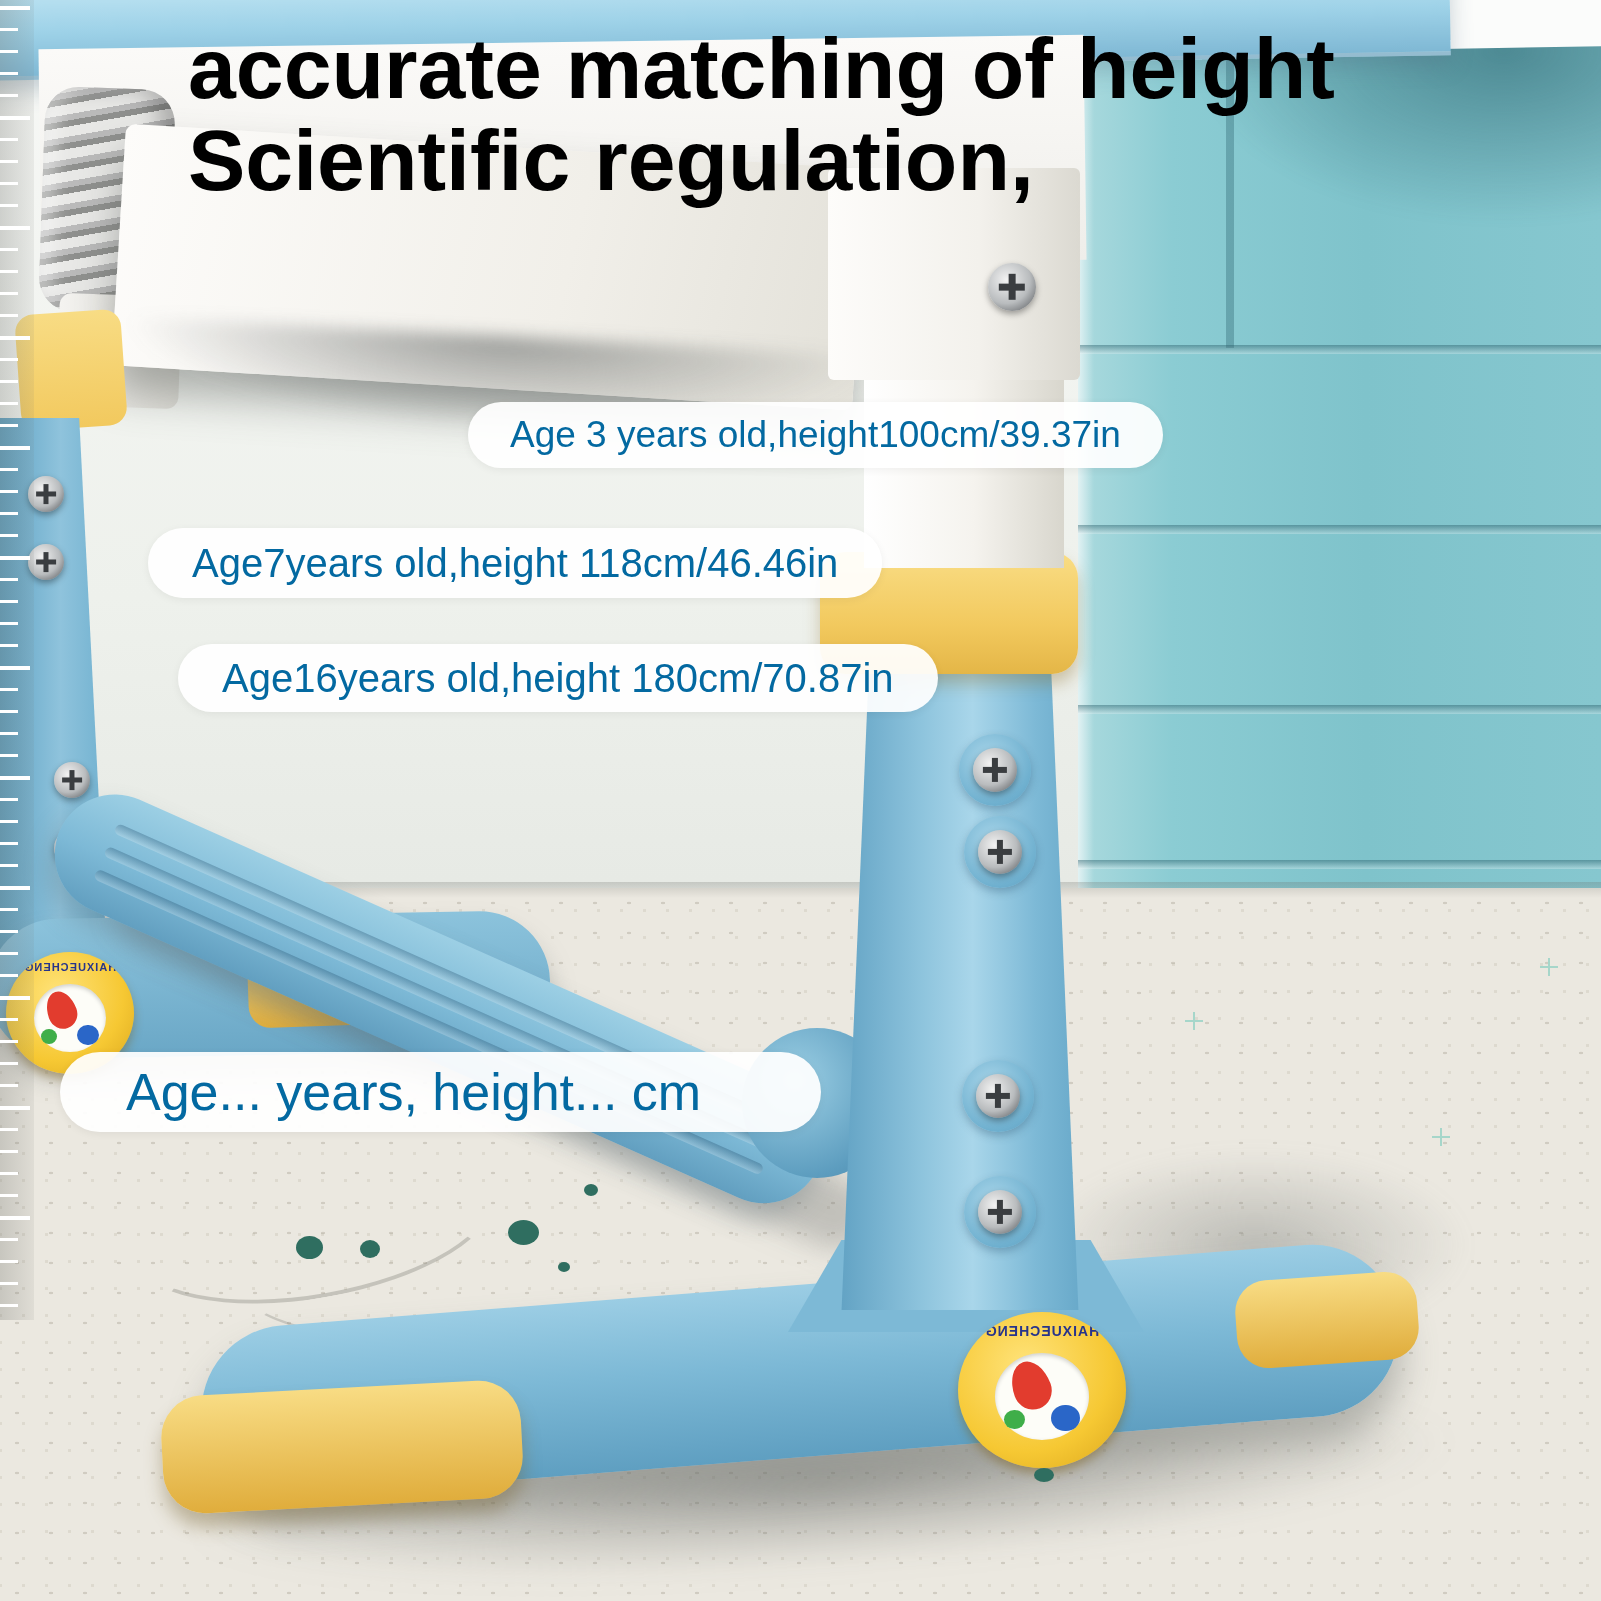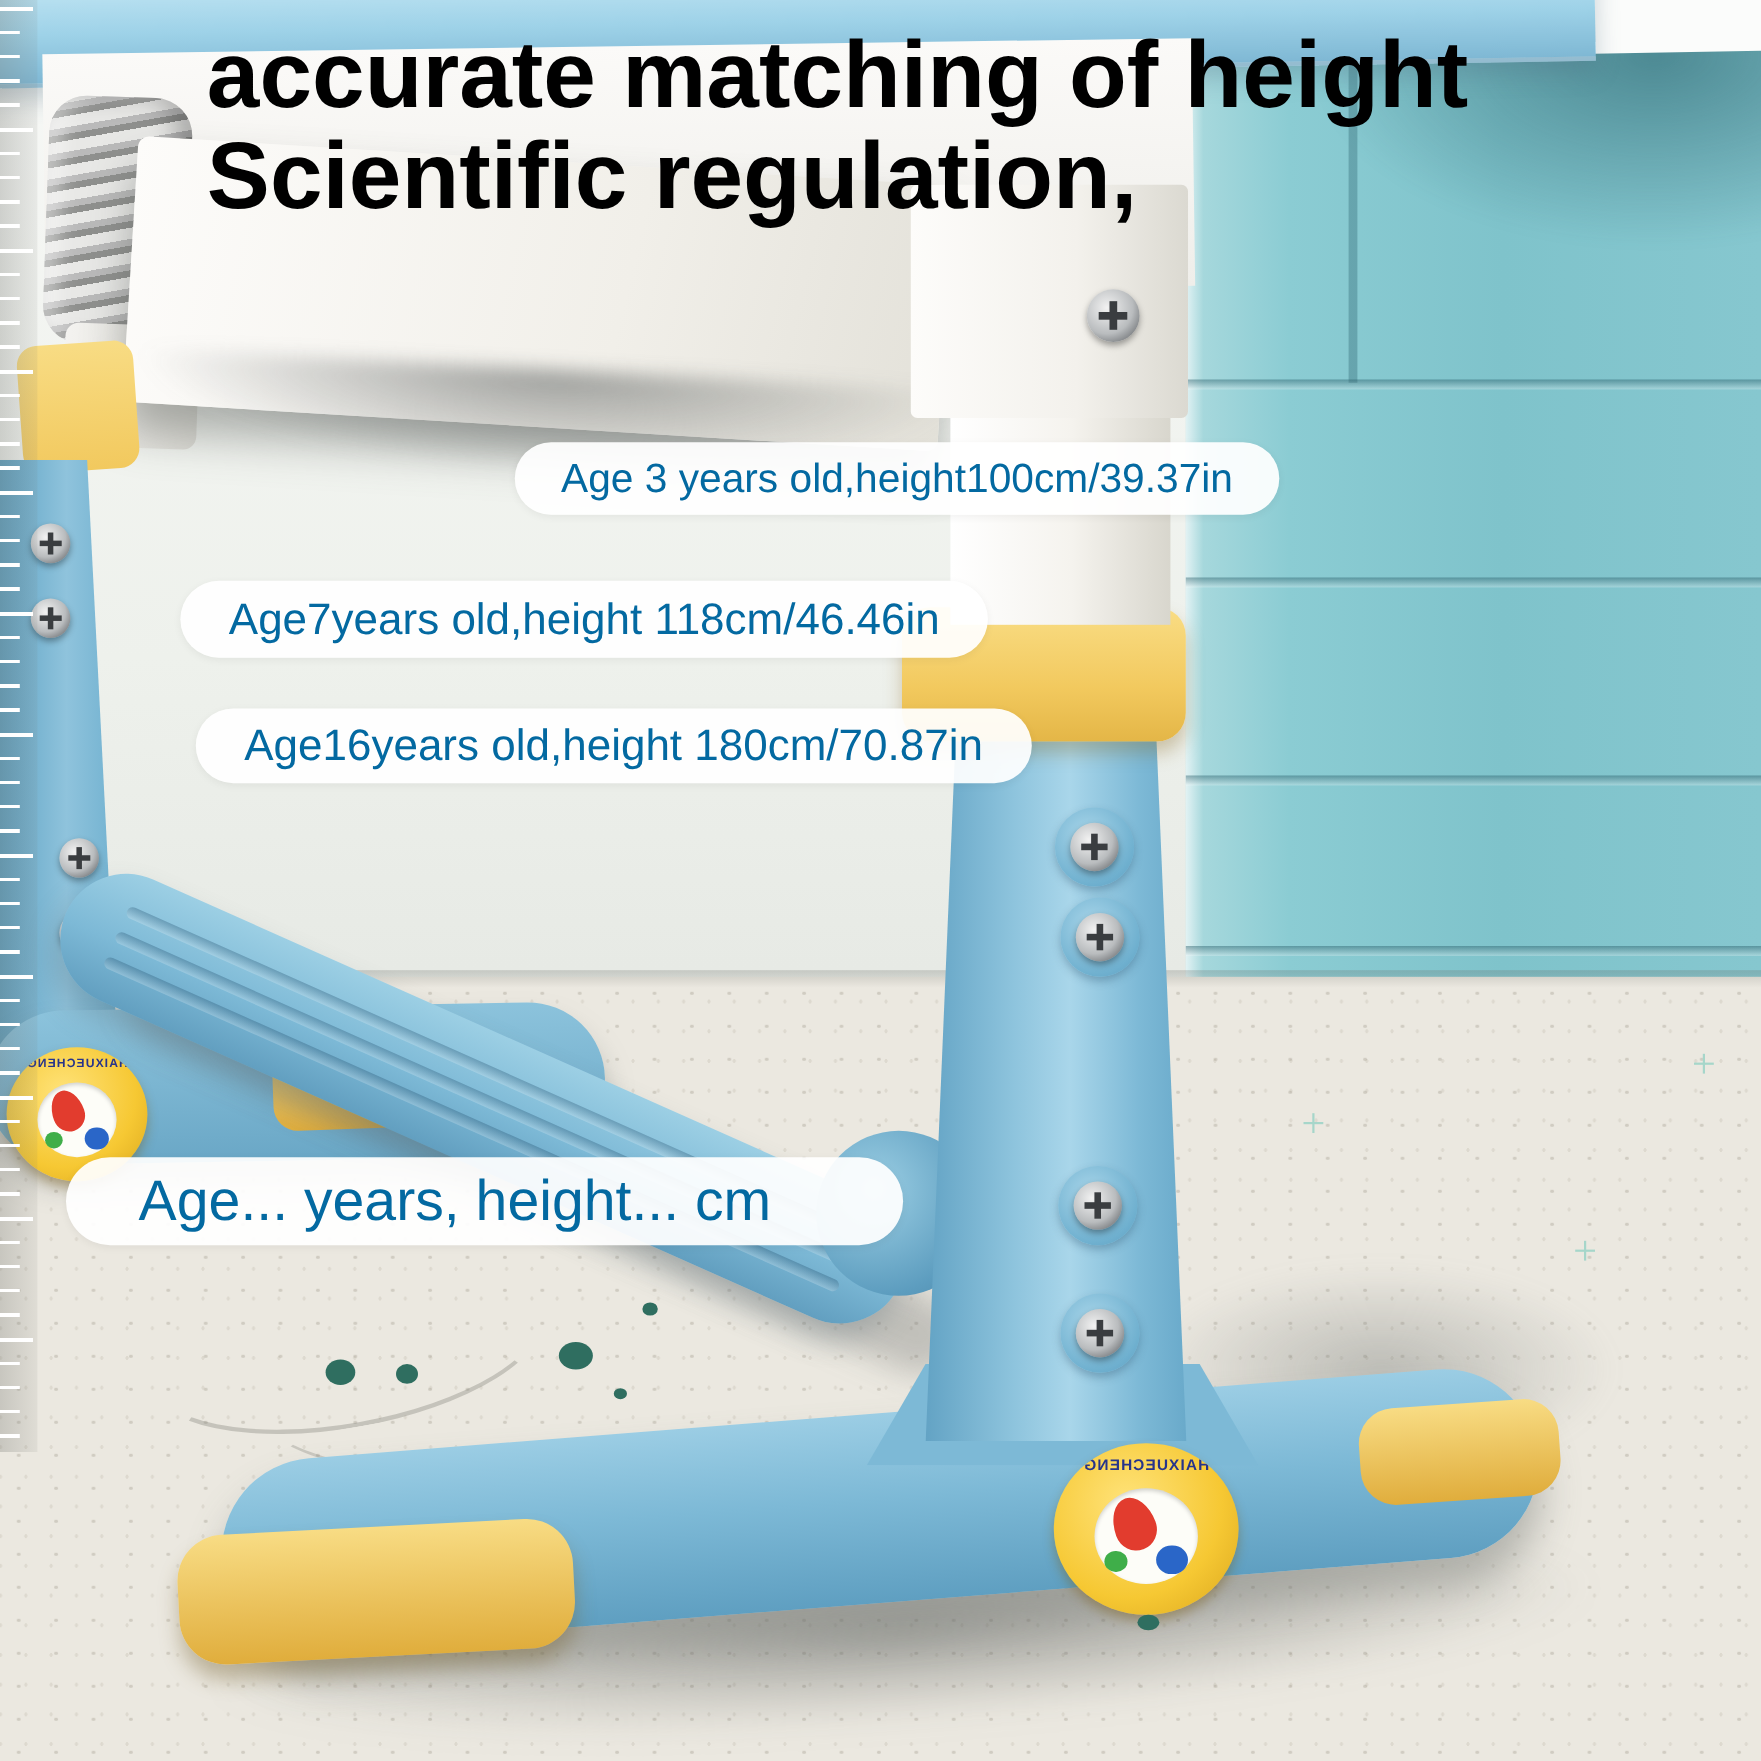--- a/index.html
+++ b/index.html
@@ -194,21 +194,21 @@
   .dot-blue{position:absolute;right:10%;bottom:10%;width:30%;height:30%;background:#2a66c8;border-radius:50%;}
   .dot-green{position:absolute;left:10%;bottom:12%;width:22%;height:22%;background:#3fae49;border-radius:50%;}
 
   
   .title-wrap{left:188px;top:22px;width:1380px;color:var(--title-color);
     font-weight:800;font-size:86px;line-height:1.07;letter-spacing:0;}
   .pill{background:var(--pill-bg);border-radius:60px;color:#0369a1;
     display:flex;align-items:center;white-space:nowrap;
     box-shadow:0 2px 8px rgba(0,0,0,0.06);font-size:37px;}
   .pill-1{left:468px;top:402px;height:66px;padding:0 42px;}
-  .pill-2{left:164px;top:528px;height:70px;padding:0 44px;font-size:40px;}
+  .pill-2{left:148px;top:528px;height:70px;padding:0 44px;font-size:40px;}
   .pill-3{left:178px;top:644px;height:68px;padding:0 44px;font-size:40px;}
   .pill-4{left:60px;top:1052px;height:80px;padding:0 120px 0 66px;font-size:52px;}
 </style>
 </head>
 <body>
 
 <div class="stage">
 
   <div class="abs wall"></div>
   <div class="abs cabinet"></div>

